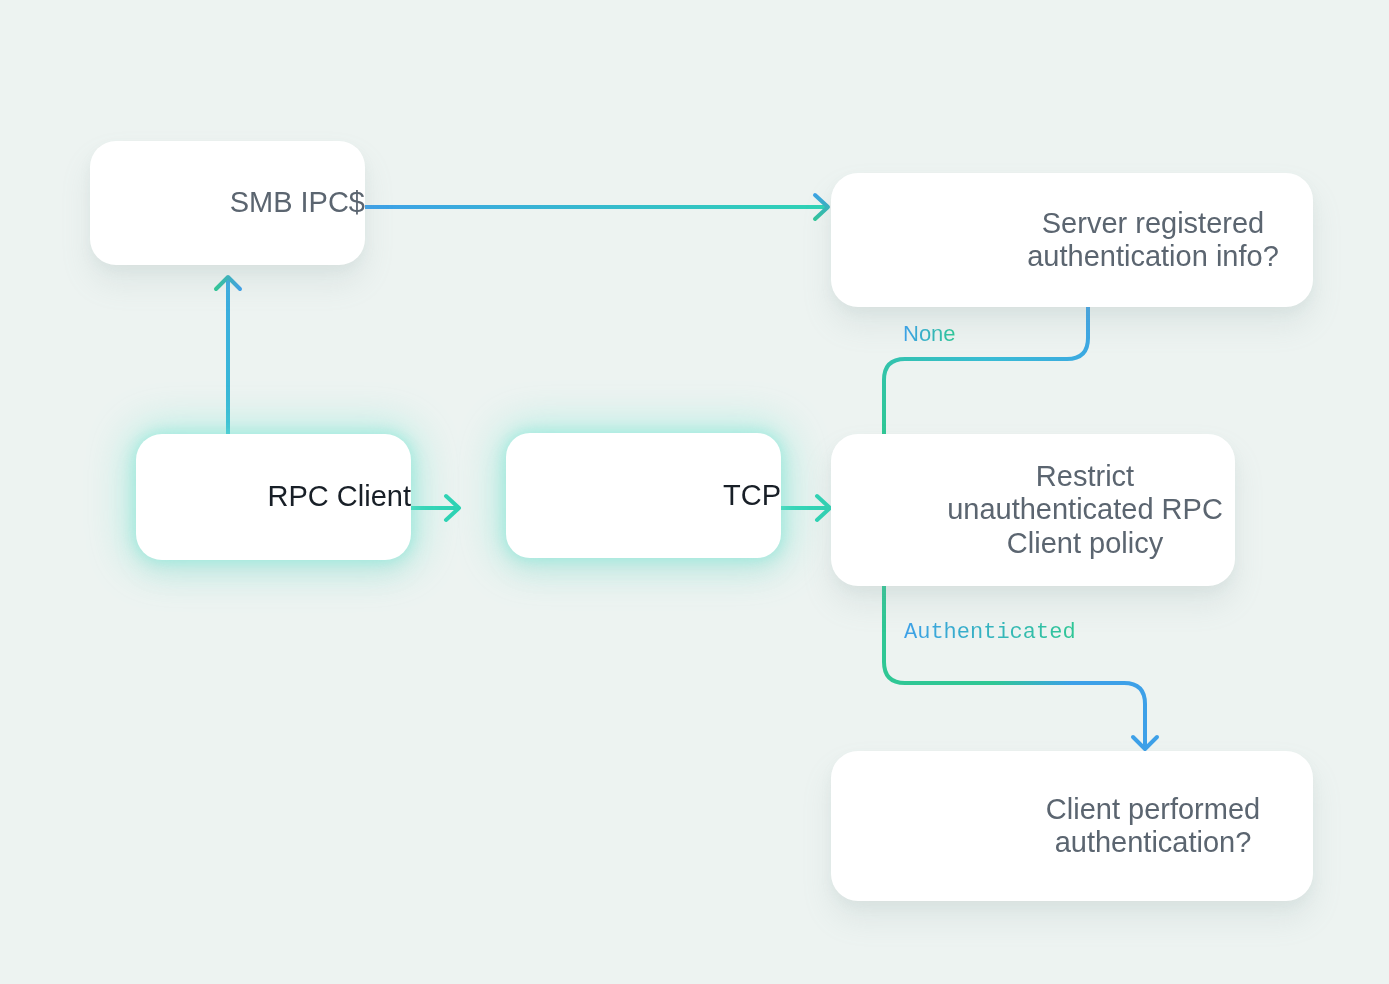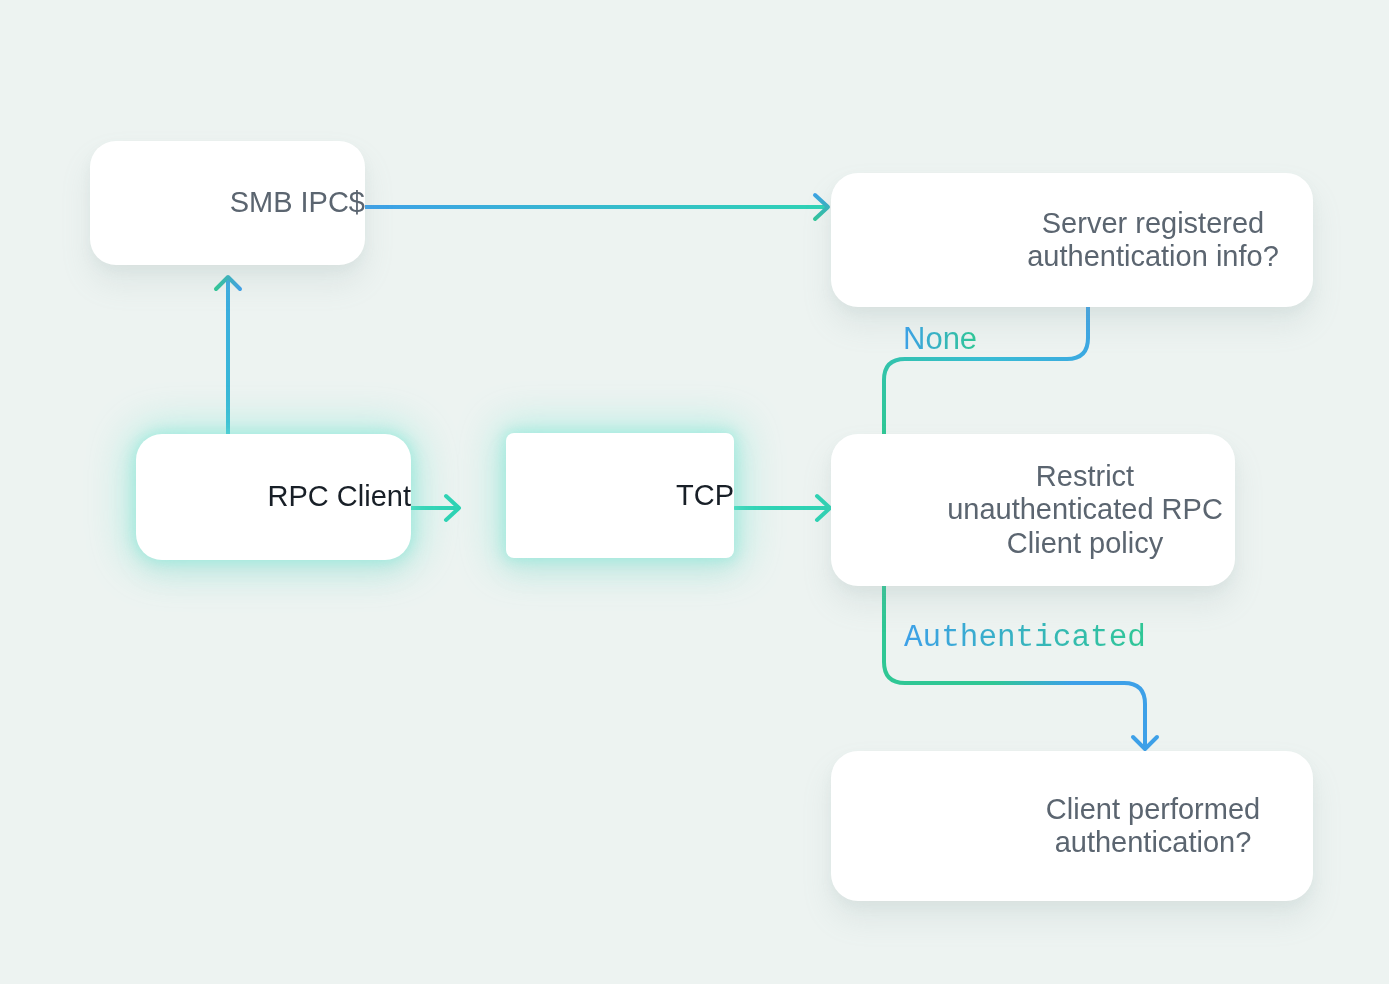--- a/index.html
+++ b/index.html
@@ -30,21 +30,21 @@
   .node.dark{color:var(--node-text-dark);}
   .node.glow{
     box-shadow:0 0 38px 10px rgba(110,231,210,0.42),
                0 0 12px 3px rgba(110,231,210,0.32),
                0 14px 26px rgba(140,165,170,0.10);
     margin-left:46px;
   }
   .node-label{display:inline-block;}
   .edge-label{
     position:absolute;z-index:2;
-    font-size:31px;font-weight:500;
+    font-size:22px;font-weight:500;
     background:linear-gradient(90deg, var(--edge-blue) 0%, var(--label-green) 100%);
     -webkit-background-clip:text;background-clip:text;color:transparent;
     white-space:nowrap;
   }
 </style>
 </head>
 <body>
 
 <div class="canvas">
 
@@ -115,21 +115,21 @@
   </div>
 
   <div class="node gray" style="left:831px;top:139px;width:482px;height:134px;margin-top:34px;">
     <span class="node-label" style="max-width:320px;">Server registered authentication info?</span>
   </div>
 
   <div class="node dark glow" style="left:90px;top:434px;width:275px;height:126px;border-radius:26px;">
     <span class="node-label">RPC Client</span>
   </div>
 
-  <div class="node dark glow" style="left:460px;top:433px;width:228px;height:125px;border-radius:8px;">
+  <div class="node dark glow" style="left:460px;top:433px;width:275px;height:125px;border-radius:24px;">
     <span class="node-label">TCP</span>
   </div>
 
   <div class="node gray" style="left:831px;top:434px;width:404px;height:152px;">
     <span class="node-label" style="max-width:300px;">Restrict unauthenticated RPC Client policy</span>
   </div>
 
   <div class="node gray" style="left:831px;top:751px;width:482px;height:150px;">
     <span class="node-label" style="max-width:320px;">Client performed authentication?</span>
   </div>

